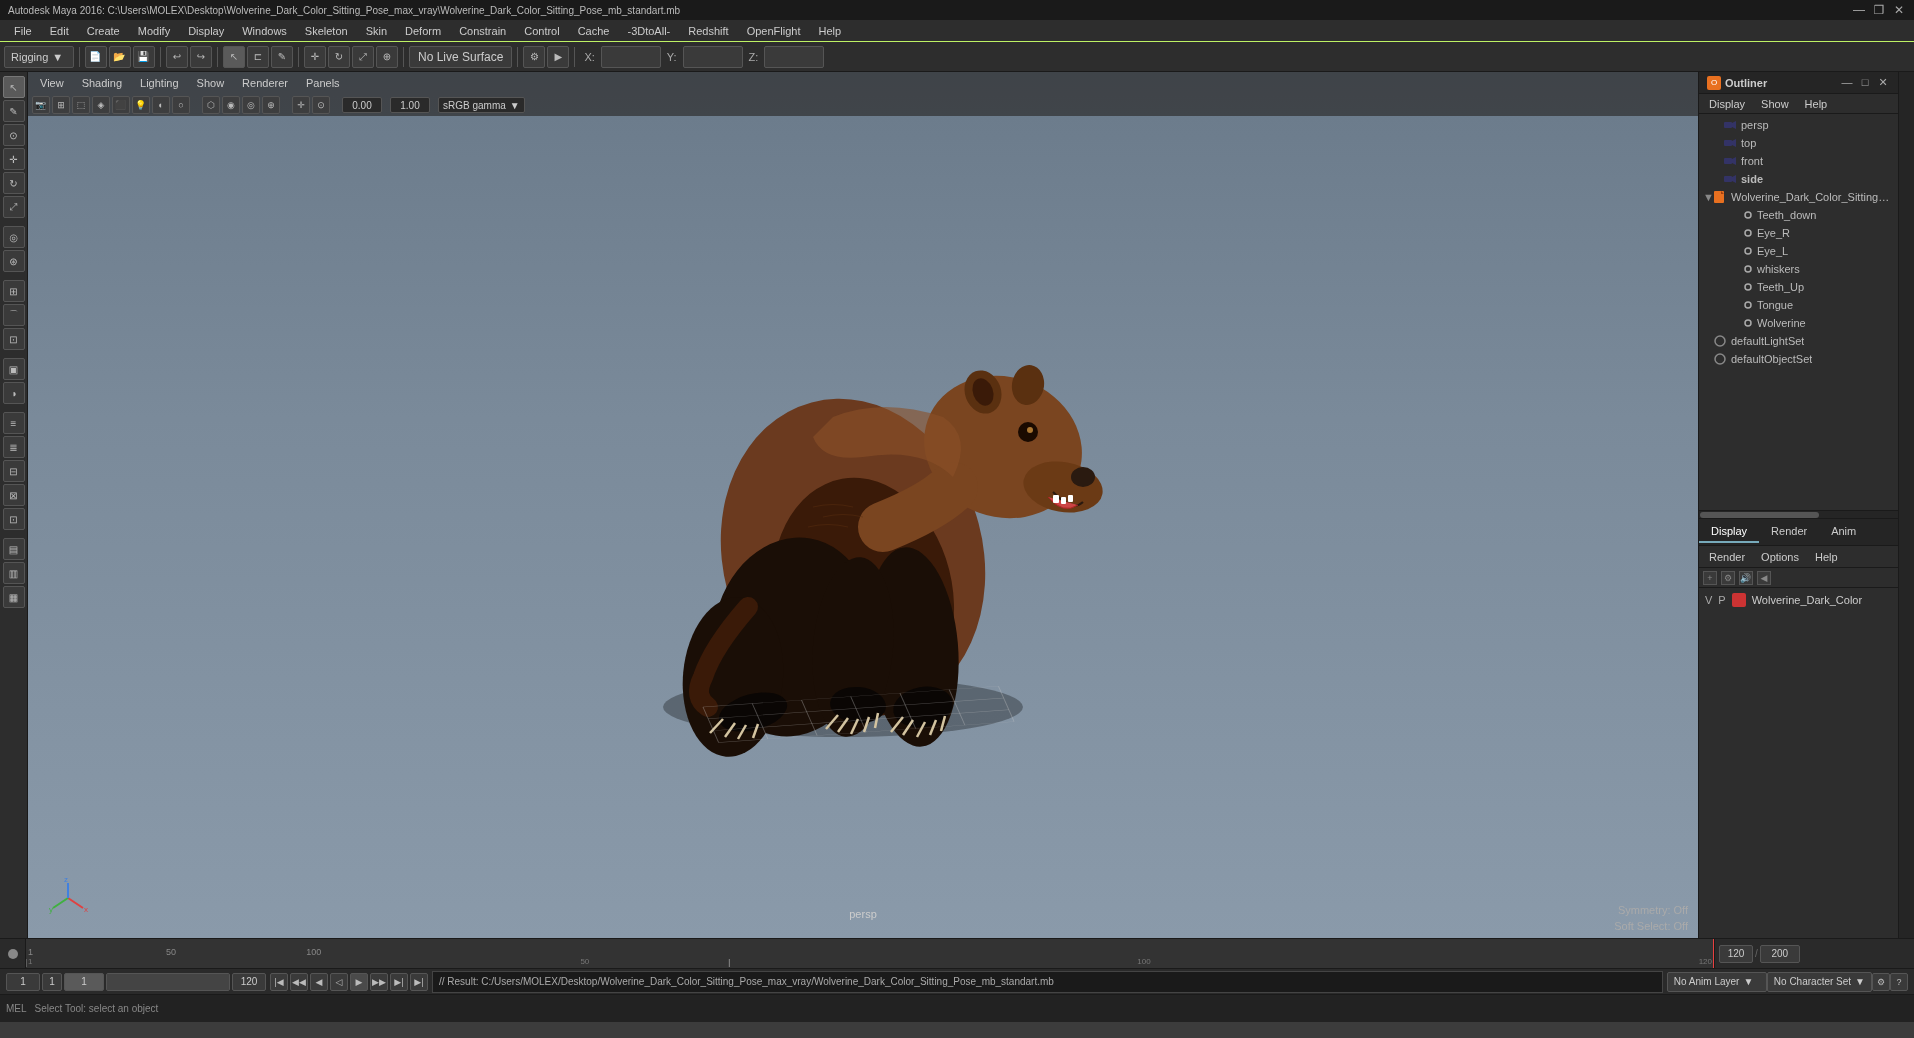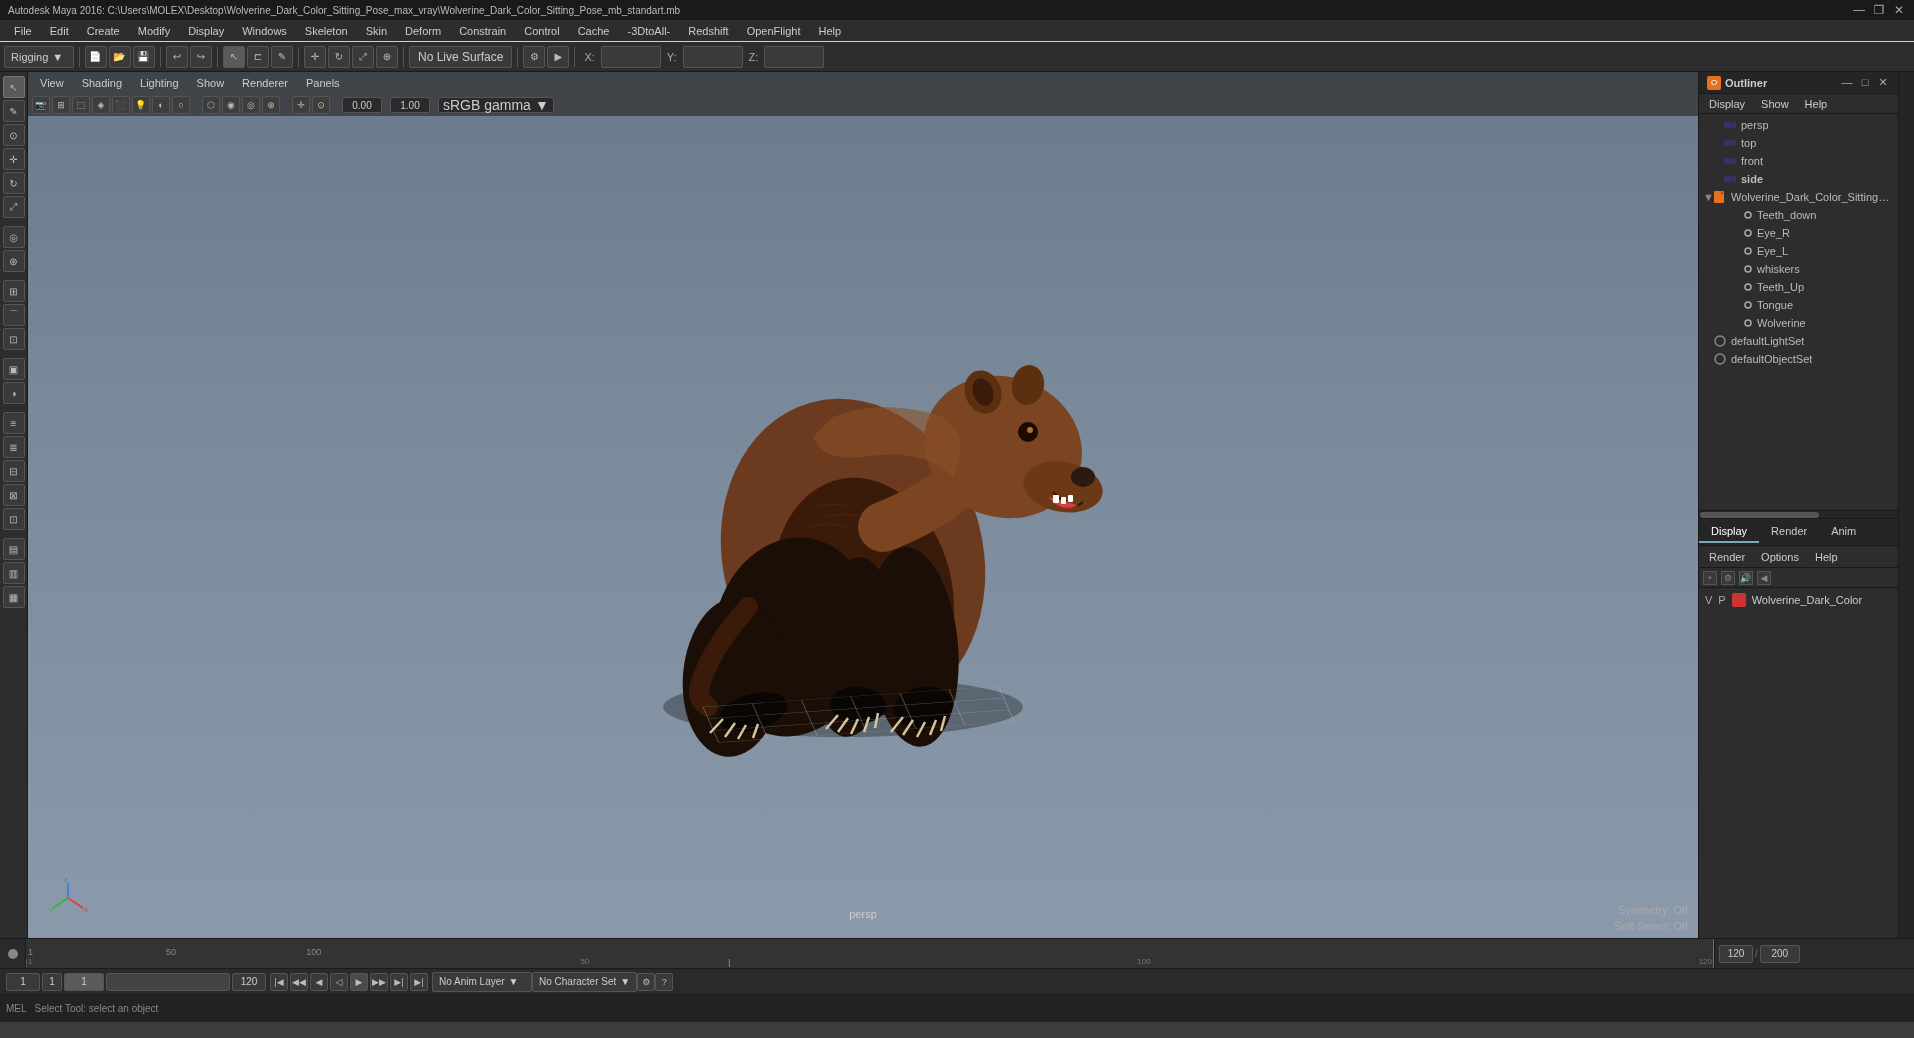--- a/index.html
+++ b/index.html
@@ -231,21 +231,21 @@
       color: #ccc;
       font-size: 10px;
       text-align: center;
       border-radius: 2px;
     }
     .vp-dropdown {
       height: 16px;
       background: #2a2a2a;
       border: 1px solid #555;
       color: #ccc;
-      font-size: 14px;
+      font-size: 10px;
       padding: 0 4px;
       border-radius: 2px;
       display: flex;
       align-items: center;
       cursor: pointer;
     }
     
     #animal-viewport {
       position: absolute;
       top: 44px;
@@ -1068,20 +1068,23 @@
     <div class="pb-btn">|◀</div>
     <div class="pb-btn">◀◀</div>
     <div class="pb-btn">◀</div>
     <div class="pb-btn">◁</div>
     <div class="pb-btn" style="background:#4a4a4a;">▶</div>
     <div class="pb-btn">▶▶</div>
     <div class="pb-btn">▶|</div>
     <div class="pb-btn">▶|</div>
   </div>
 
+  <div id="status-bar">
+    <span style="overflow:hidden;white-space:nowrap;text-overflow:ellipsis;">// Result: C:/Users/MOLEX/Desktop/Wolverine_Dark_Color_Sitting_Pose_max_vray/Wolverine_Dark_Color_Sitting_Pose_mb_standart.mb</span>
+  </div>
 
   <div id="right-bottom">
     <div class="rb-dropdown">
       <span>No Anim Layer</span>
       <span style="margin-left:4px;">▼</span>
     </div>
     <div class="rb-dropdown">
       <span>No Character Set</span>
       <span style="margin-left:4px;">▼</span>
     </div>

